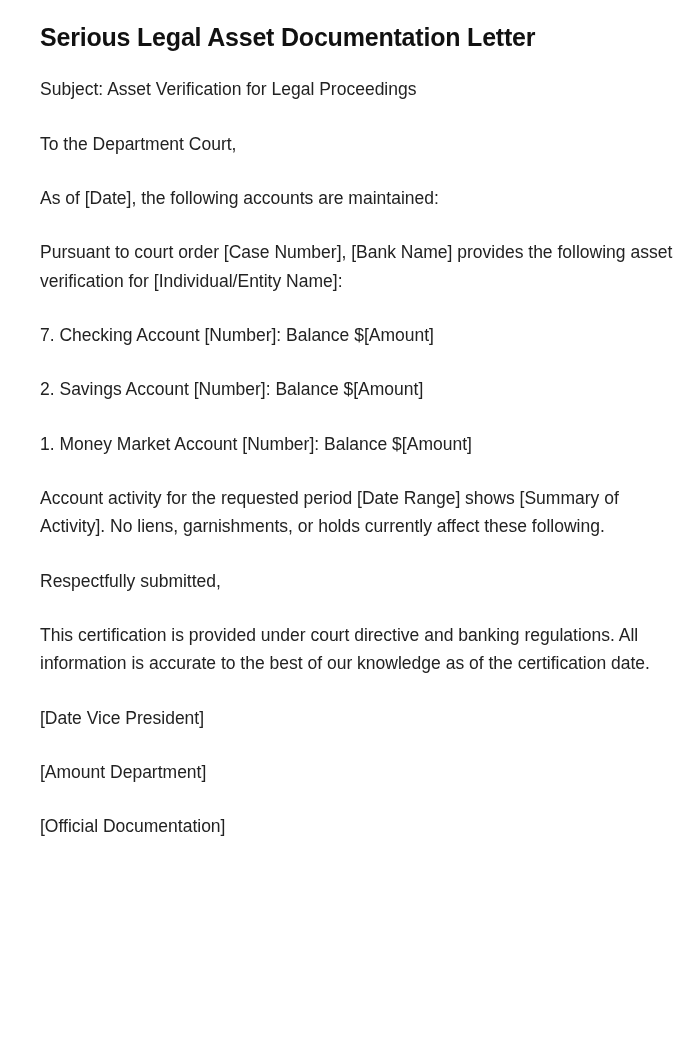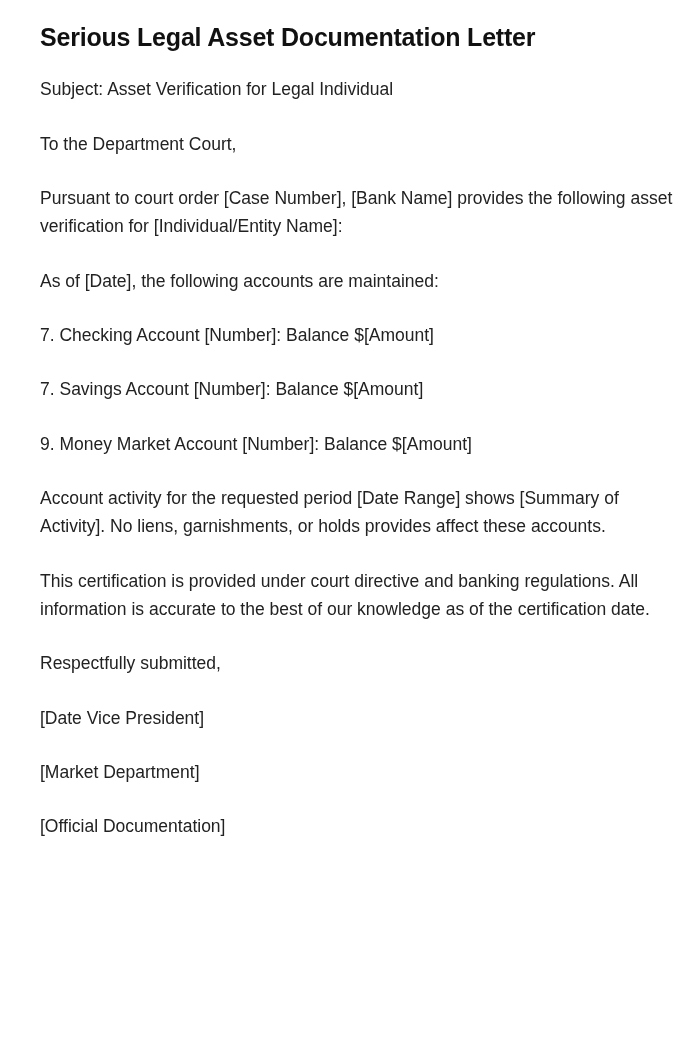--- a/index.html
+++ b/index.html
@@ -37,27 +37,27 @@
     margin-bottom: 16px;
   }
 </style>
 </head>
 <body>
 
 <div class="document">
 
   <h1 class="doc-title">Serious Legal Asset Documentation Letter</h1>
 
-  <p class="doc-paragraph">Subject: Asset Verification for Legal Individual</p>
+  <p class="doc-paragraph">Subject: Asset Verification for Legal Proceedings</p>
   <p class="doc-paragraph">To the Department Court,</p>
+  <p class="doc-paragraph">As of [Date], the following accounts are maintained:</p>
   <p class="doc-paragraph">Pursuant to court order [Case Number], [Bank Name] provides the following asset verification for [Individual/Entity Name]:</p>
-  <p class="doc-paragraph">As of [Date], the following accounts are maintained:</p>
   <p class="doc-paragraph">7. Checking Account [Number]: Balance $[Amount]</p>
-  <p class="doc-paragraph">7. Savings Account [Number]: Balance $[Amount]</p>
-  <p class="doc-paragraph">9. Money Market Account [Number]: Balance $[Amount]</p>
-  <p class="doc-paragraph">Account activity for the requested period [Date Range] shows [Summary of Activity]. No liens, garnishments, or holds provides affect these accounts.</p>
+  <p class="doc-paragraph">2. Savings Account [Number]: Balance $[Amount]</p>
+  <p class="doc-paragraph">1. Money Market Account [Number]: Balance $[Amount]</p>
+  <p class="doc-paragraph">Account activity for the requested period [Date Range] shows [Summary of Activity]. No liens, garnishments, or holds currently affect these following.</p>
+  <p class="doc-paragraph">Respectfully submitted,</p>
   <p class="doc-paragraph">This certification is provided under court directive and banking regulations. All information is accurate to the best of our knowledge as of the certification date.</p>
-  <p class="doc-paragraph">Respectfully submitted,</p>
   <p class="doc-paragraph">[Date Vice President]</p>
-  <p class="doc-paragraph">[Market Department]</p>
+  <p class="doc-paragraph">[Amount Department]</p>
   <p class="doc-paragraph">[Official Documentation]</p>
 
 </div>
 
 </body></html>

